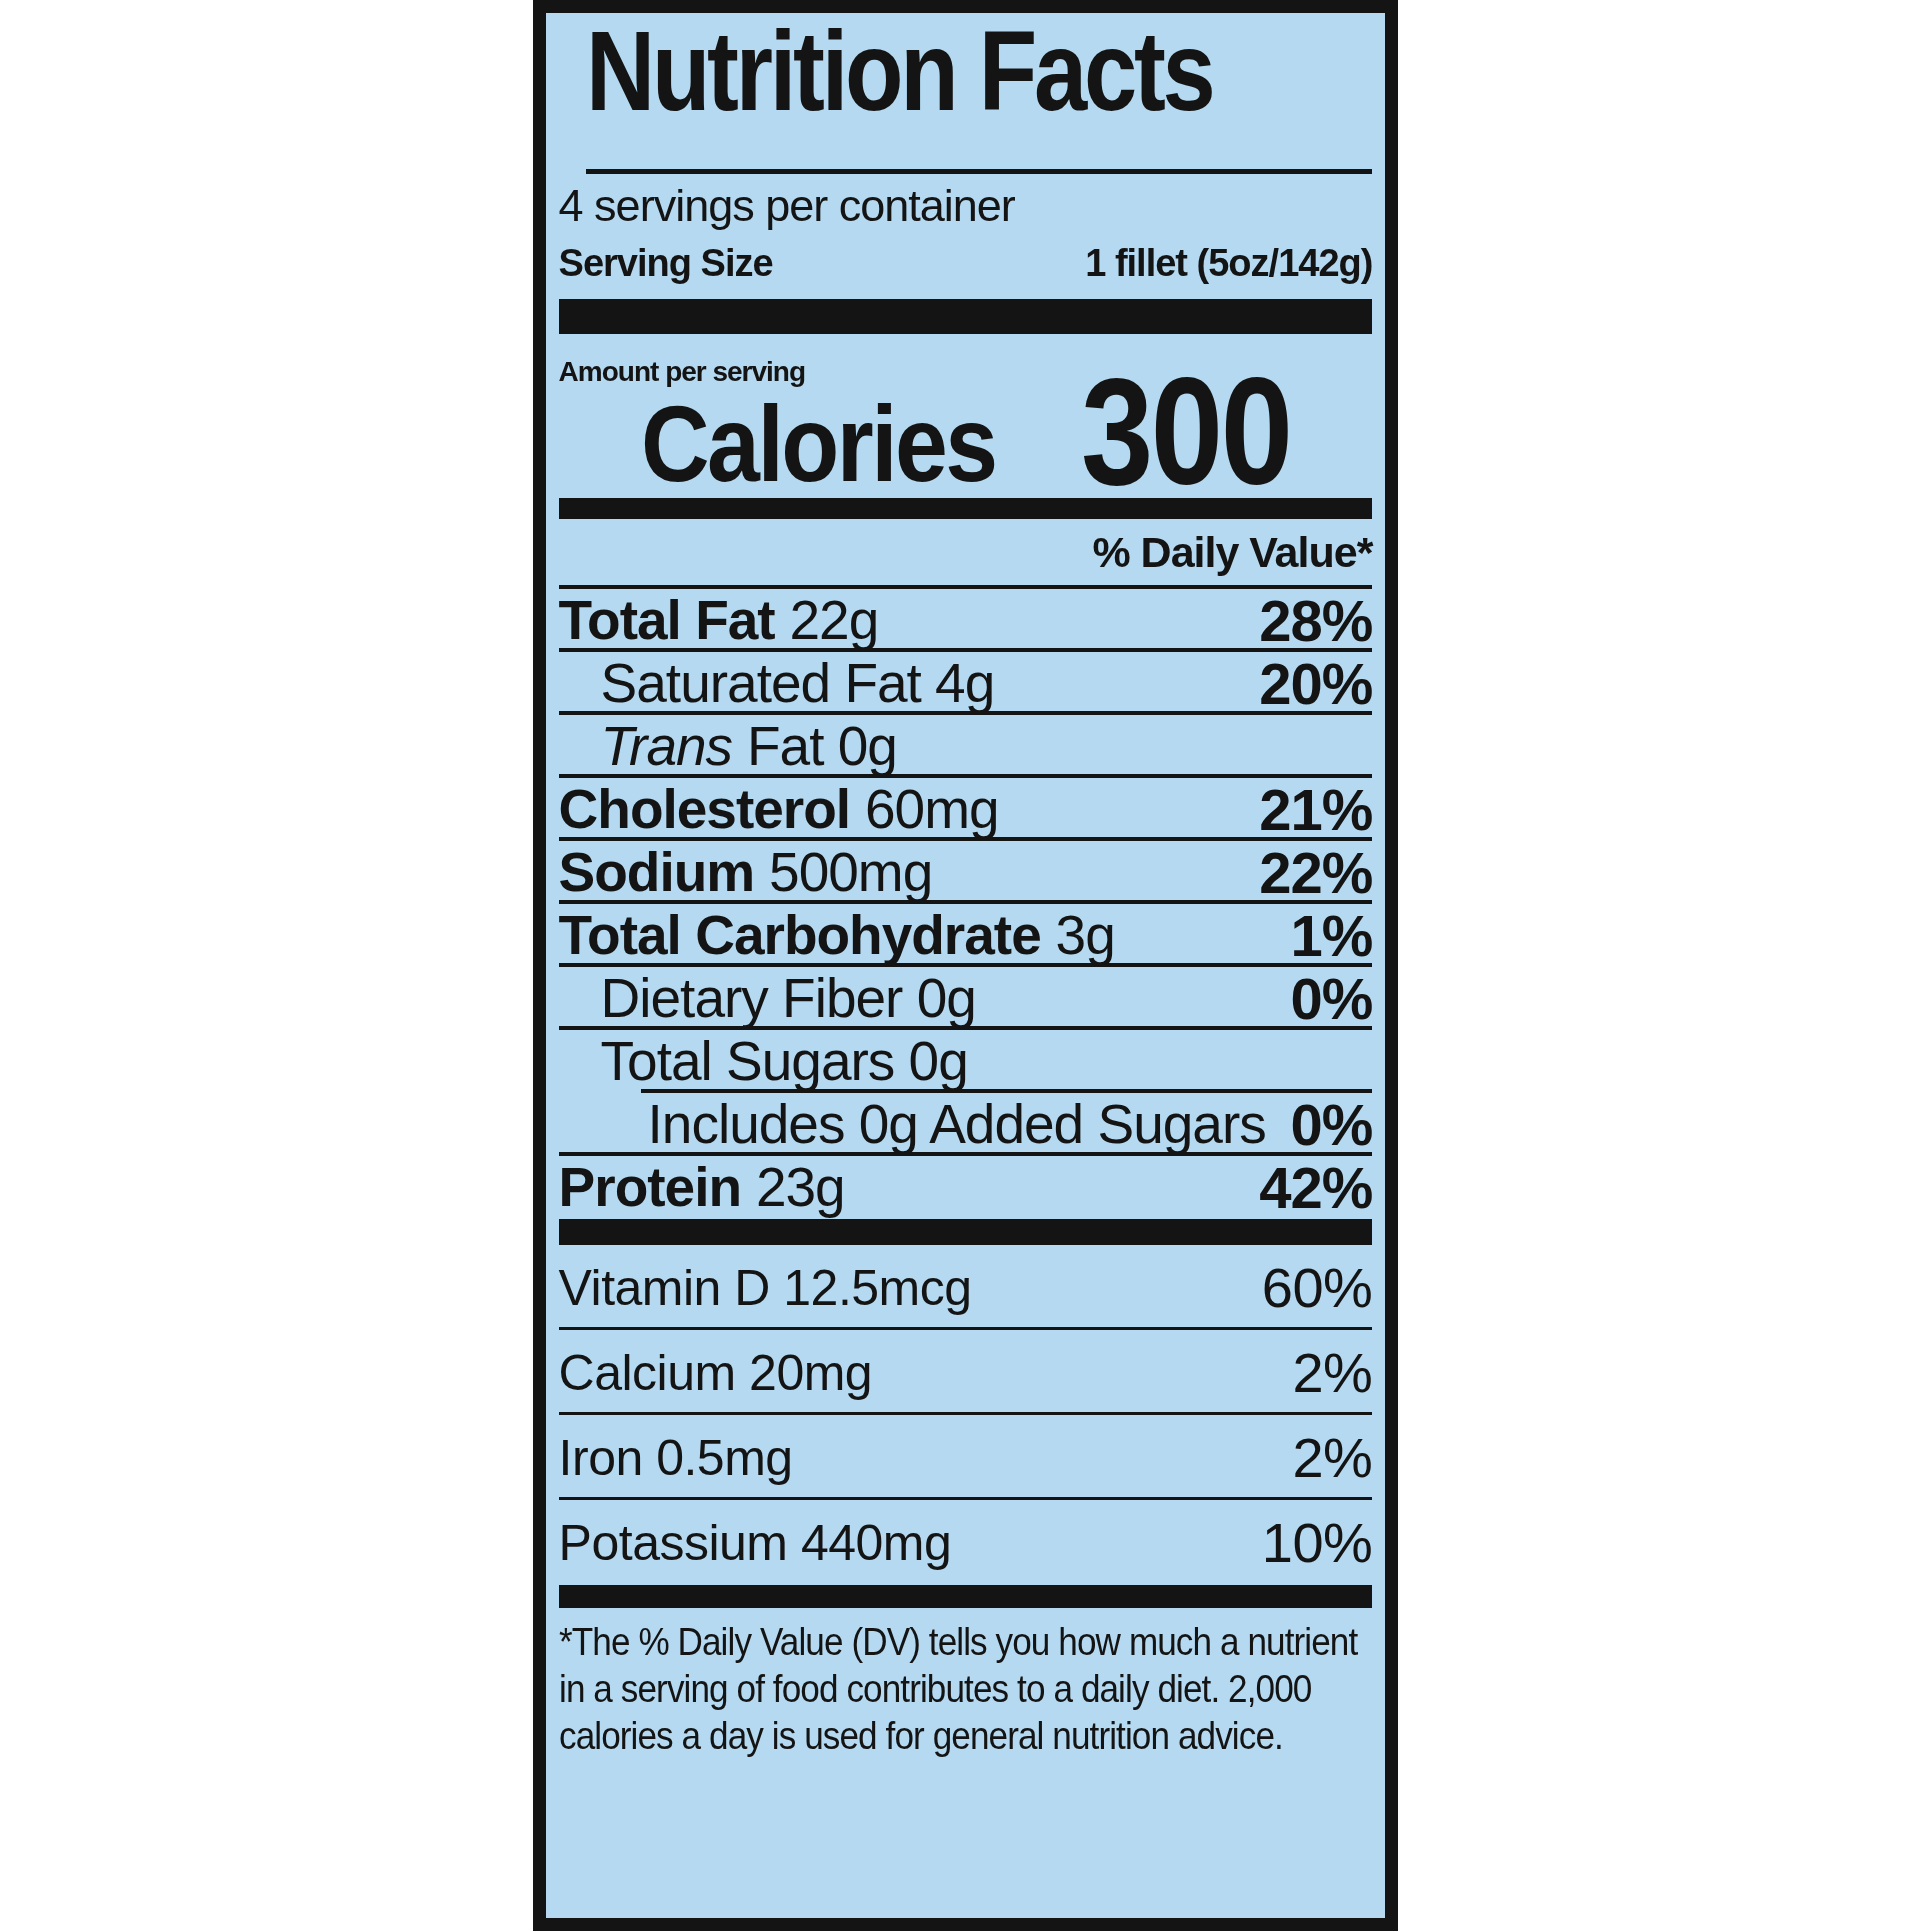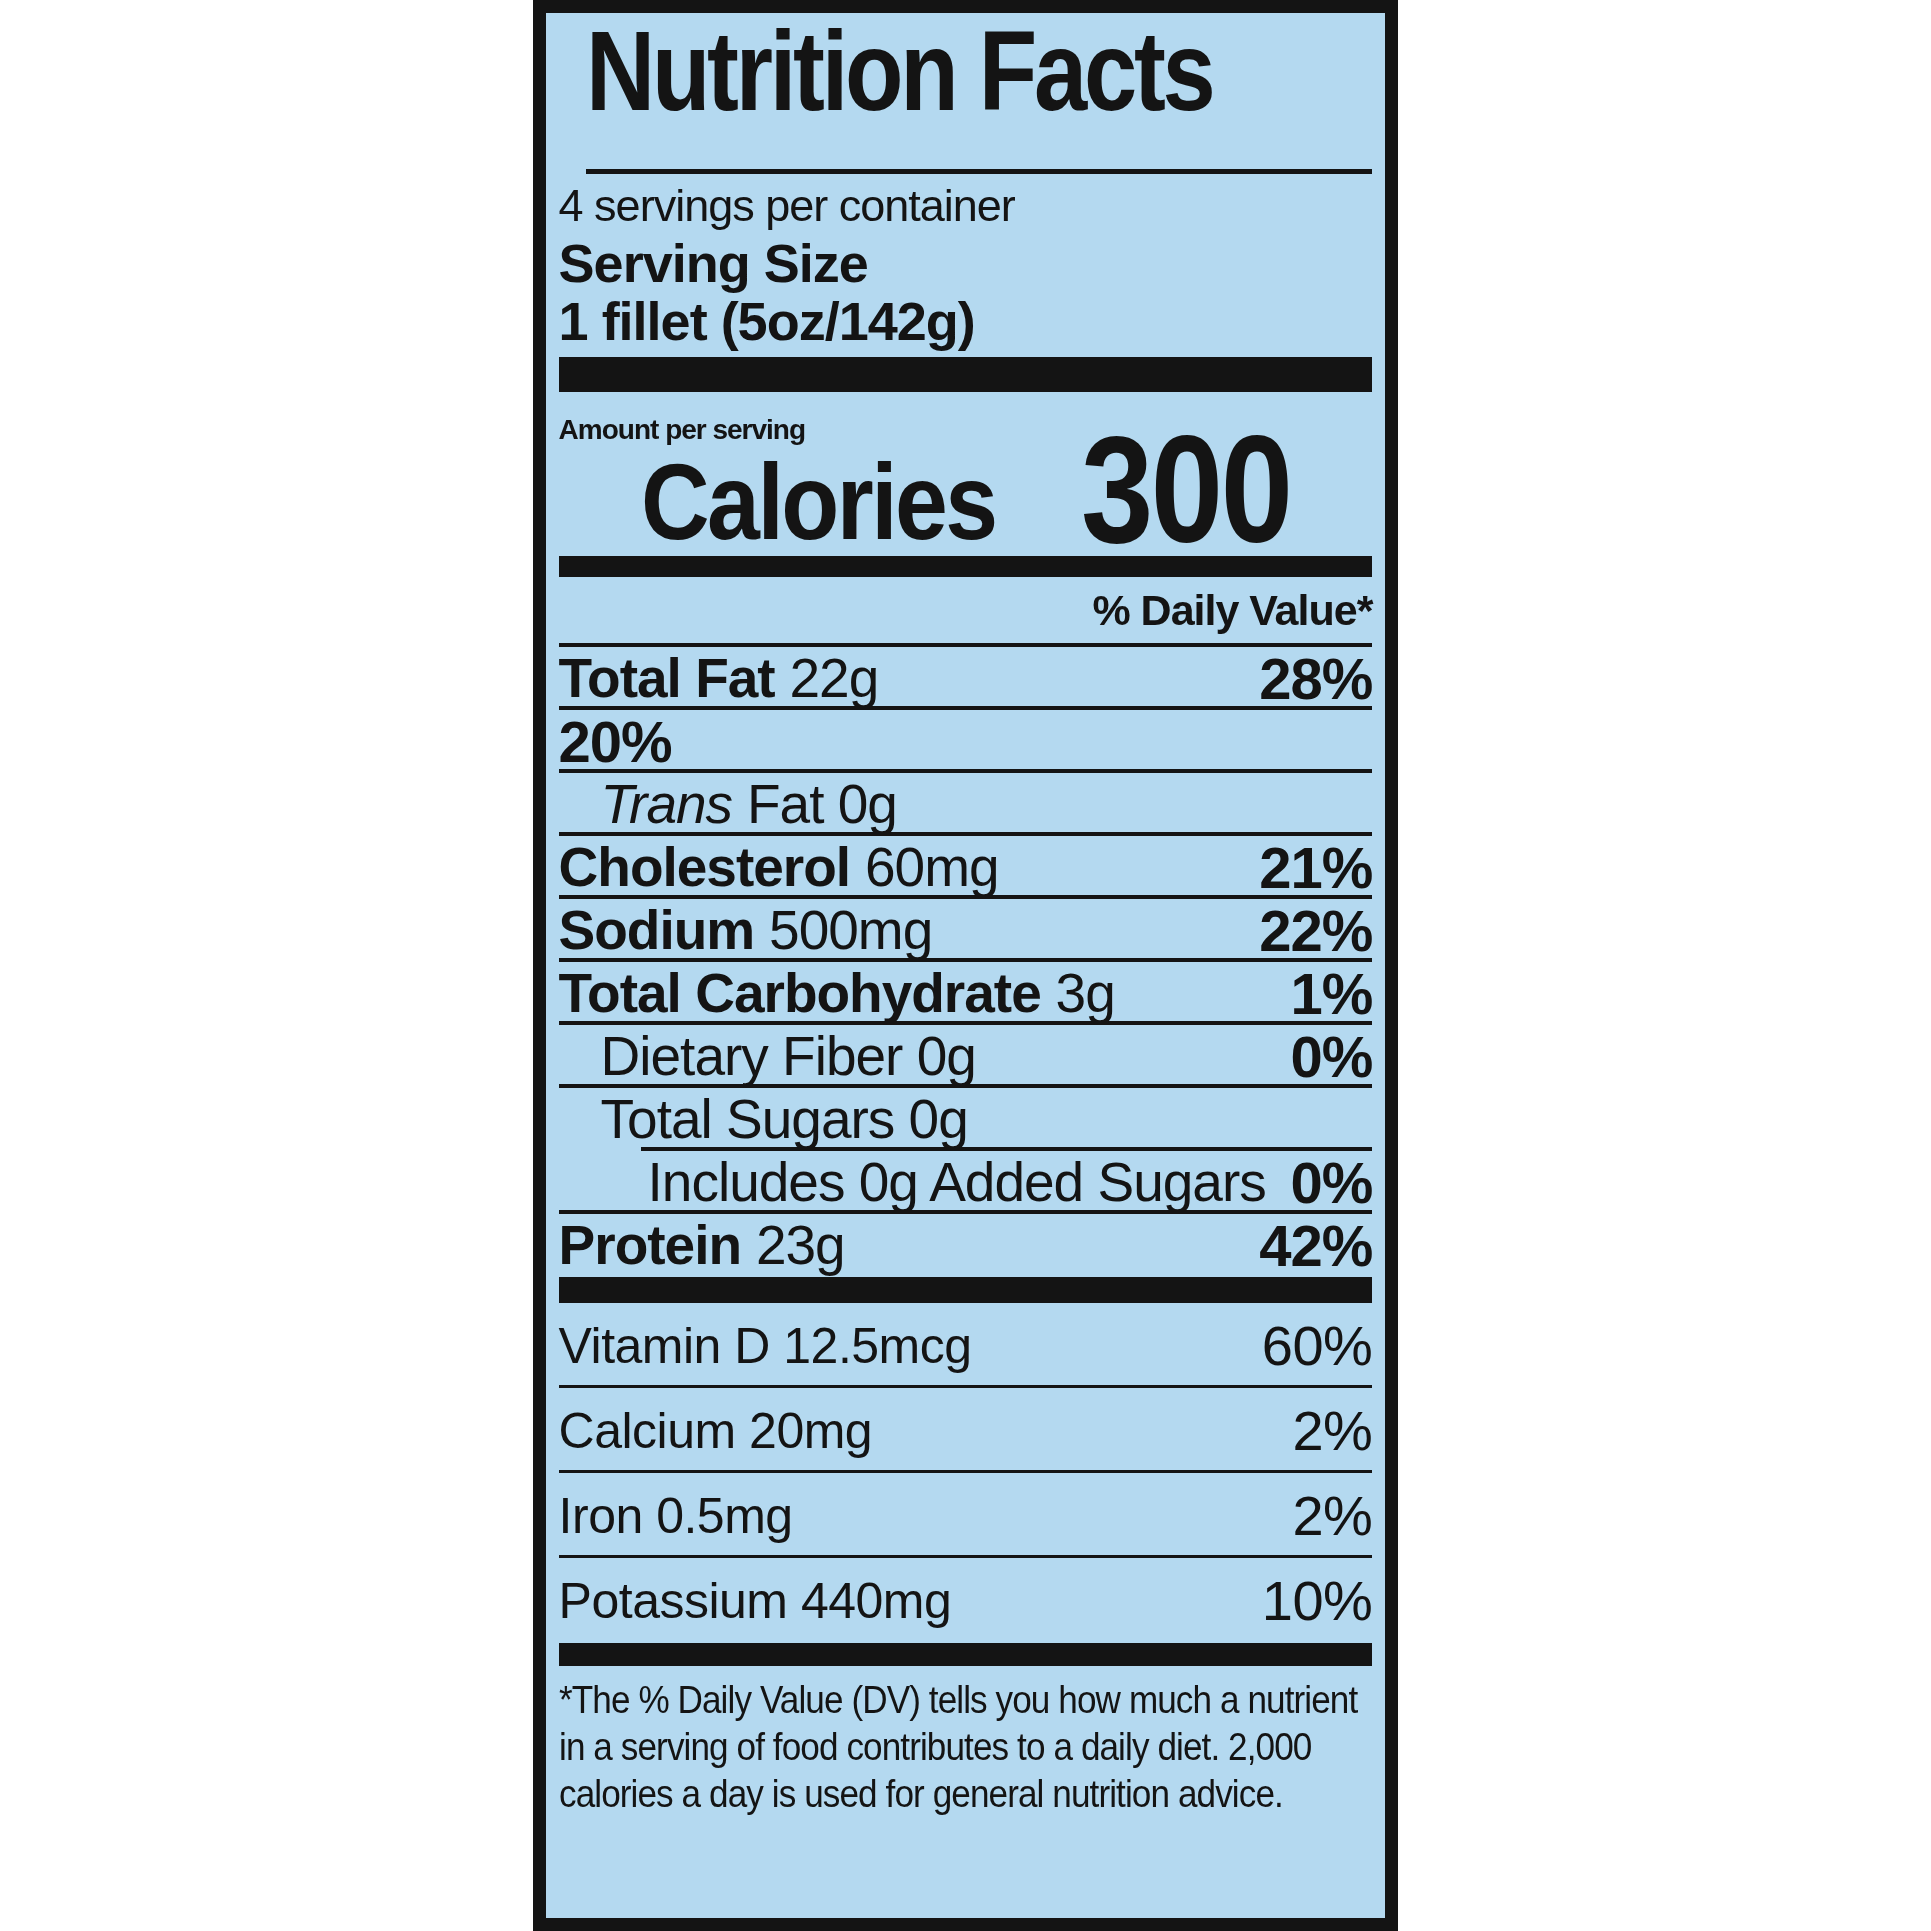--- a/index.html
+++ b/index.html
@@ -30,21 +30,21 @@
   }
   .nf-title .t{
     display:inline-block;
     font-size:114px;font-weight:bold;letter-spacing:-3.9px;
     transform:scaleX(0.84);transform-origin:left bottom;
   }
 
   .servings{font-size:45px;line-height:56px;letter-spacing:-1px;margin-top:4px;}
   .serving-row{
     display:flex;justify-content:space-between;align-items:baseline;
-    font-size:54px;font-weight:bold;line-height:58px;letter-spacing:-1px;flex-direction:column;
+    font-size:38px;font-weight:bold;line-height:58px;letter-spacing:-1px;
   }
 
   .bar{background:var(--ink);width:100%;}
   .bar-serving{height:35px;margin-top:7.7px;}
   .bar-calories{height:21px;}
   .bar-protein{height:26px;}
   .bar-potassium{height:23px;}
 
   .amount{font-size:28px;font-weight:bold;line-height:48px;letter-spacing:-1px;margin-top:13.5px;}
 
@@ -131,20 +131,24 @@
 
     <div id="nutrient-rows">
         <div class="n-row indent-0 div-full nutrient-row">
     <span class="row-text">
       <span class="row-em em-bold">Total Fat</span>
       <span class="row-rest">22g</span>
     </span>
     <span class="row-dv">28%</span>
   </div>
         <div class="n-row indent-1 div-full nutrient-row">
+    <span class="row-text">
+
+      <span class="row-rest">Saturated Fat 4g</span>
+    </span>
     <span class="row-dv">20%</span>
   </div>
         <div class="n-row indent-1 div-full nutrient-row">
     <span class="row-text">
       <span class="row-em em-italic">Trans</span>
       <span class="row-rest">Fat 0g</span>
     </span>
     <span class="row-dv"></span>
   </div>
         <div class="n-row indent-0 div-full nutrient-row">

